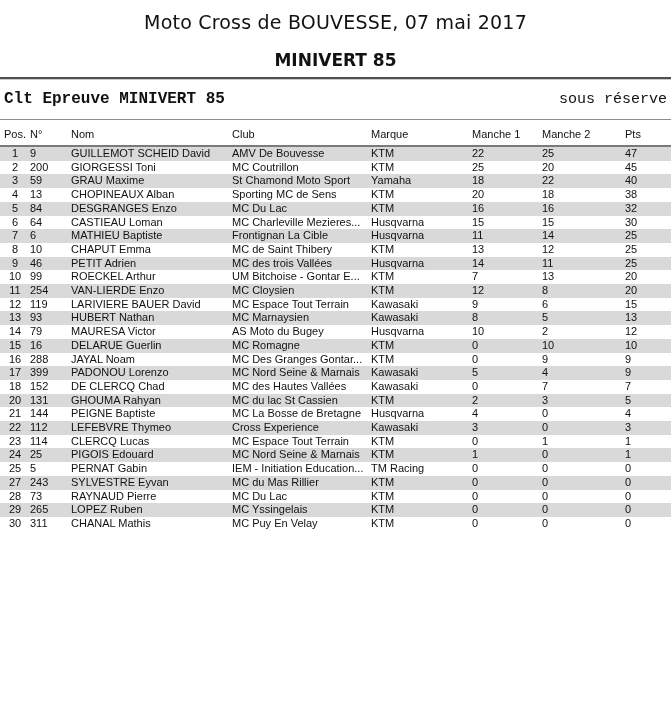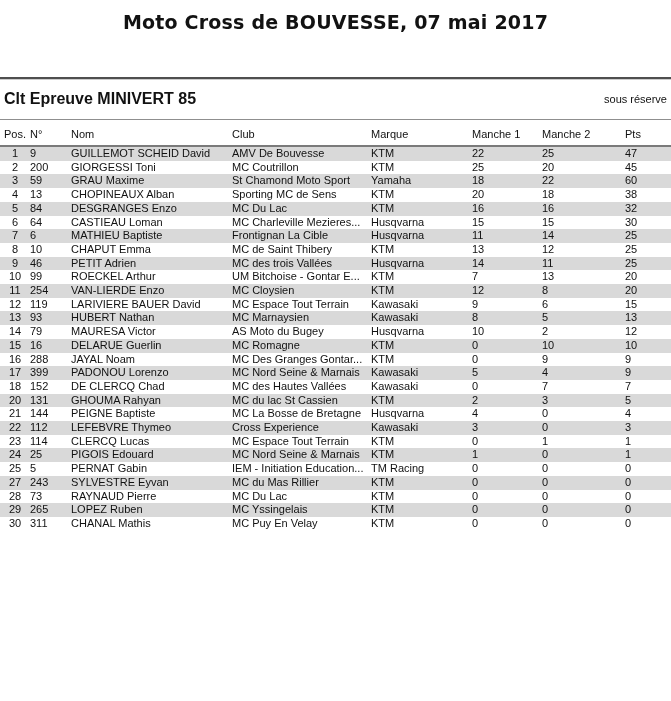--- a/index.html
+++ b/index.html
@@ -2,39 +2,39 @@
 <html><head>
 <meta charset="utf-8">
 <style>
   html,body { margin:0; padding:0; background:#fff; }
   .sheet {
     position:relative; width:671px; height:701px; background:#ffffff;
     font-family:"Liberation Sans", sans-serif; color:#121212; overflow:hidden;
   }
   .title {
     position:absolute; top:11px; left:0; width:100%; text-align:center;
-    font-family:"DejaVu Sans", sans-serif; font-weight:bold; font-size:19px;
+    font-family:"DejaVu Sans", sans-serif; font-weight:normal; font-size:19px;
     letter-spacing:0.2px;
   }
   .subtitle {
     position:absolute; top:50px; left:0; width:100%; text-align:center;
     font-family:"DejaVu Sans", sans-serif; font-weight:bold; font-size:17px;
   }
   .band {
     position:absolute; top:77px; left:0; width:671px; height:43px;
     box-sizing:border-box;
     border-top:2px solid #4f4f4f;
     border-bottom:1px solid #8f8f8f;
     box-shadow: inset 0 1px 0 #cccccc;
     display:flex; justify-content:space-between; align-items:center;
     padding:0 4px;
-    font-family:Liberation Sans, sans-serif;
+    font-family:Liberation Mono, monospace;
   }
   .band-left  { font-size:16px; font-weight:bold; }
-  .band-right { font-size:11px; }
+  .band-right { font-size:15px; }
   table.results {
     position:absolute; top:120px; left:0; width:671px;
     border-collapse:collapse; table-layout:fixed;
   }
   table.results thead th {
     font-weight:normal; font-size:11px; text-align:left; vertical-align:bottom;
     padding:0 0 5px 0; height:20px;
     border-bottom:2px solid #7a7a7a;
     white-space:nowrap; overflow:hidden;
   }
@@ -52,20 +52,21 @@
   table.results th:nth-child(7), table.results td:nth-child(7) { width:83px; }
   table.results th:nth-child(8), table.results td:nth-child(8) { }
 </style>
 </head>
 <body>
 
 <div class="sheet">
 
   <div class="title">Moto Cross de BOUVESSE, 07 mai 2017</div>
 
+  <div class="subtitle">MINIVERT 85</div>
 
   <div class="band">
     <span class="band-left">Clt Epreuve MINIVERT 85</span>
     <span class="band-right">sous réserve</span>
   </div>
 
   <table class="results">
     <thead>
       <tr id="head-row">
           <th>Pos.</th>
@@ -100,21 +101,21 @@
           <td>45</td>
         </tr>
         <tr>
           <td>3</td>
           <td>59</td>
           <td>GRAU Maxime</td>
           <td>St Chamond Moto Sport</td>
           <td>Yamaha</td>
           <td>18</td>
           <td>22</td>
-          <td>60</td>
+          <td>40</td>
         </tr>
         <tr>
           <td>4</td>
           <td>13</td>
           <td>CHOPINEAUX Alban</td>
           <td>Sporting MC de Sens</td>
           <td>KTM</td>
           <td>20</td>
           <td>18</td>
           <td>38</td>

